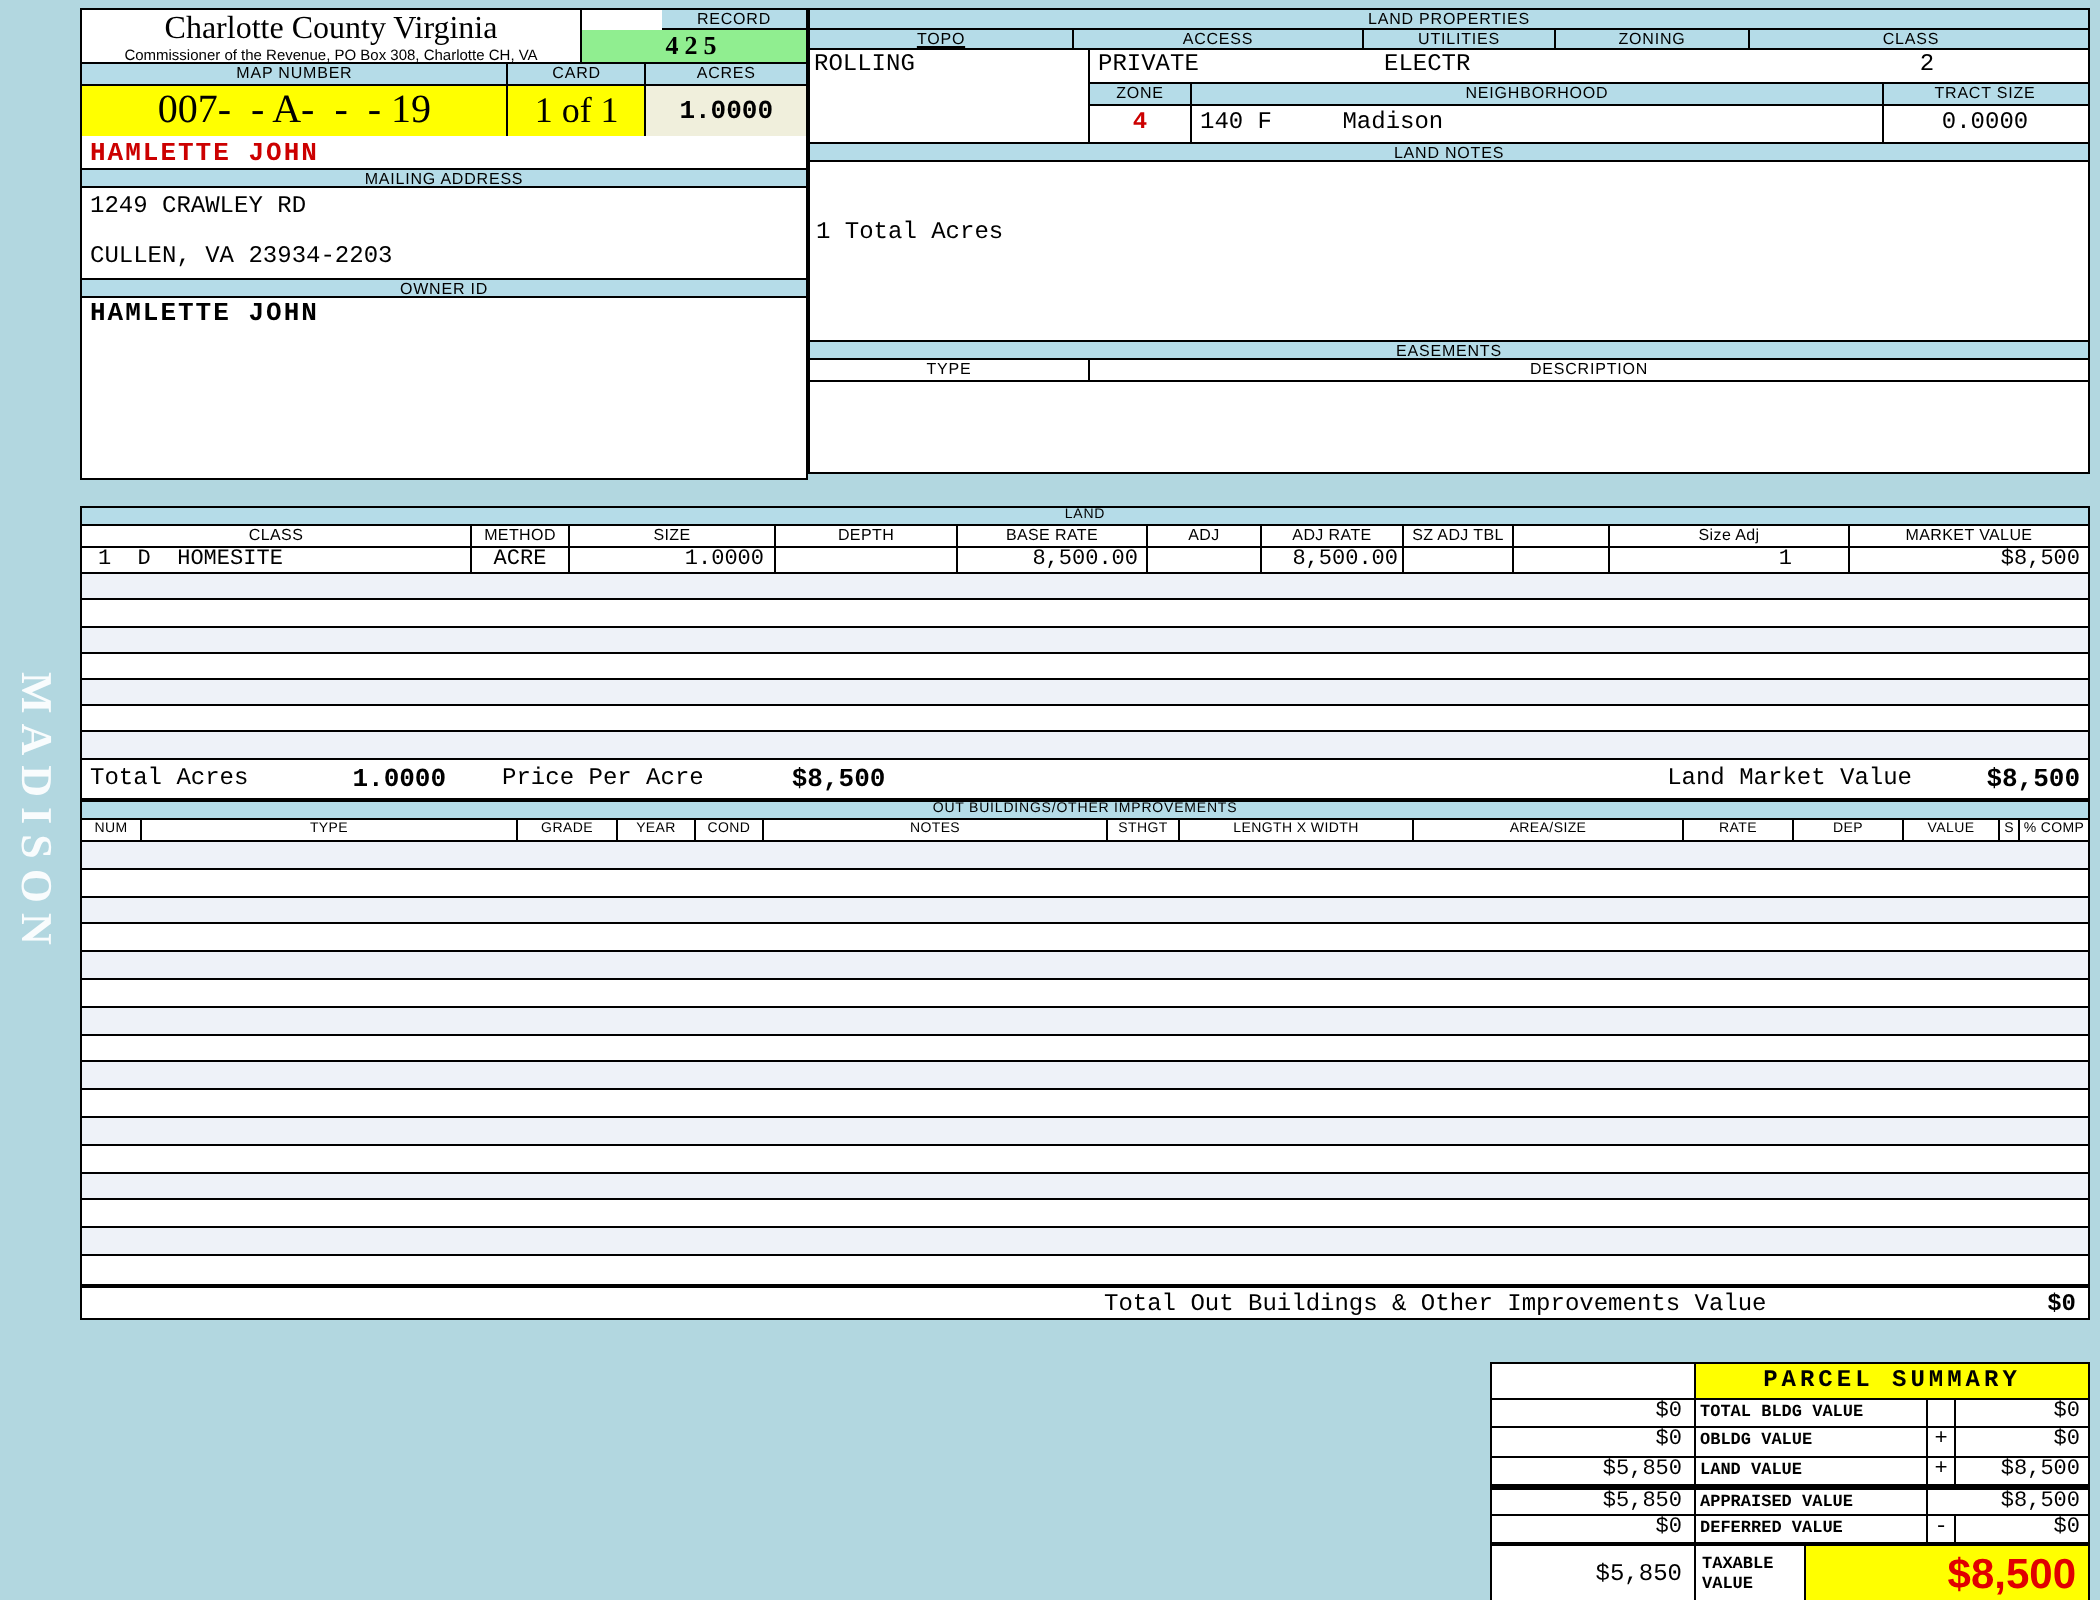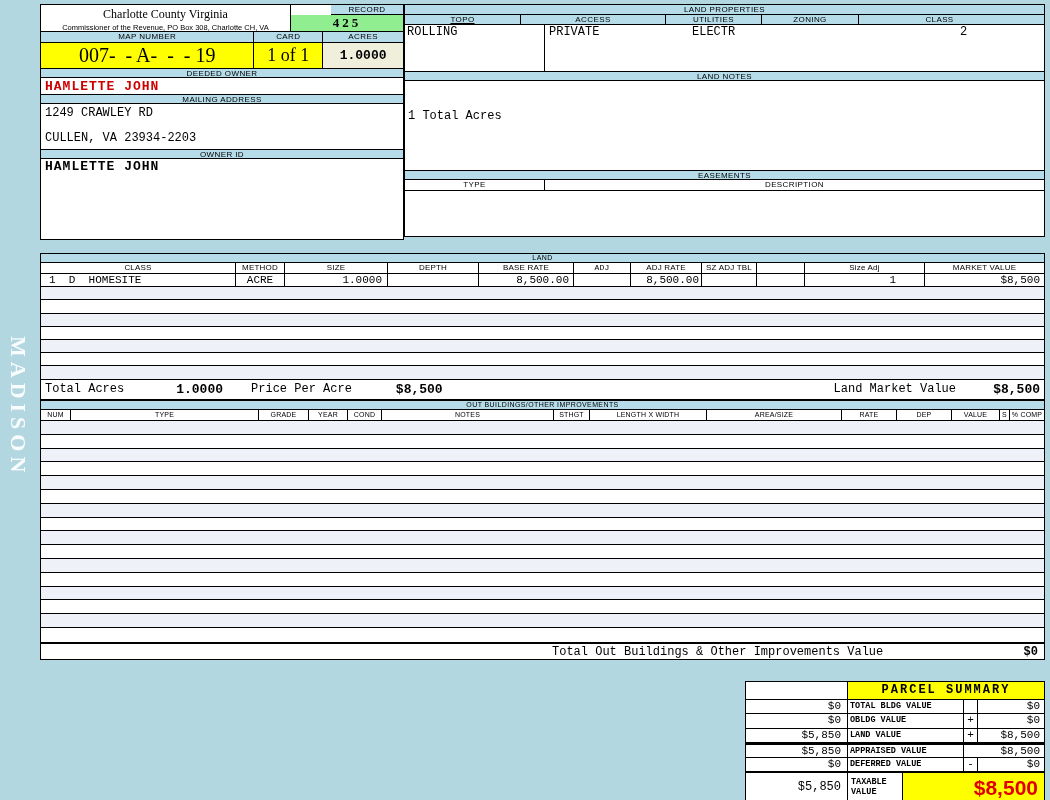--- a/index.html
+++ b/index.html
@@ -27,21 +27,21 @@
     font-family:"Liberation Serif",serif; font-weight:bold;
     font-size:22px; letter-spacing:5px;
     color:rgba(255,255,255,.92);
   }
 
   
   .owner-box { position:absolute; left:40px; top:4px; width:364px; height:236px;
     background:#fff; border:1px solid #000; display:flex; flex-direction:column; }
   .ob-row1 { display:flex; height:26px; }
   .title-cell { width:249px; text-align:center; padding-top:1px; }
-  .county-title { font-family:"Liberation Serif",serif; font-size:12px; line-height:17px; }
+  .county-title { font-family:"Liberation Serif",serif; font-size:16px; line-height:17px; }
   .county-sub { font-size:7.5px; white-space:nowrap; }
   .record-cell { width:113px; border-left:1px solid #000; display:flex; flex-direction:column; }
   .record-hdr { height:10px; background:#b5dce8; font-size:8px; text-align:center; line-height:10px; border-bottom:1px solid #000; letter-spacing:.4px;margin-left:40px;}
   .record-val { flex:1; background:#90ee90; font-family:"Liberation Serif",serif; font-weight:bold;
     font-size:13px; letter-spacing:3px; text-align:center; line-height:15px; }
   .map-hdr-row { display:flex; height:12px; border-top:1px solid #000; border-bottom:1px solid #000; background:#b5dce8; }
   .map-hdr-row > div { font-size:8px; letter-spacing:.4px; text-align:center; line-height:10px; border-right:1px solid #000; }
   .map-hdr-row > div:last-child { border-right:none; }
   .mh1 { width:214px; } .mh2 { width:69px; } .mh3 { width:80px; }
   .map-val-row { display:flex; height:25px; }
@@ -59,21 +59,21 @@
     font-size:13px; letter-spacing:1px; padding:0 4px; }
   .empty-fill { flex:1; }
 
   
   .lp-box { position:absolute; left:404px; top:4px; width:641px; height:233px;
     background:#fff; border:1px solid #000; display:flex; flex-direction:column; }
   .lp-box .bar:first-child { border-top:none; }
   .lp-hdr-row { display:flex; height:10px; background:#b5dce8; border-bottom:1px solid #000; }
   .lp-hdr-row > div { font-size:8px; letter-spacing:.4px; text-align:center; line-height:9px; border-right:1px solid #000; }
   .lp-hdr-row > div:last-child { border-right:none; }
-  .lph1 { width:116px;text-decoration:underline; } .lph2 { width:145px; } .lph3 { width:96px; } .lph4 { width:97px; } .lph5 { width:161px; }
+  .lph1 { width:132px;text-decoration:underline; } .lph2 { width:145px; } .lph3 { width:96px; } .lph4 { width:97px; } .lph5 { width:161px; }
   .lp-val-row { display:flex; height:16px; font-family:"Liberation Mono",monospace; font-size:12px; }
   .lpv1 { width:140px; padding-left:2px; border-right:1px solid #000; }
   .lpv2 { width:145px; padding-left:4px; } .lpv3 { width:96px; padding-left:2px; }
   .lpv4 { width:97px; } .lpv5 { width:161px; text-align:center; }
   .zone-area { display:flex; height:30px; }
   .zone-spacer { width:140px; border-right:1px solid #000; }
   .zone-table { flex:1; display:flex; flex-direction:column; }
   .zt-hdr { display:flex; height:12px; background:#b5dce8; border-top:1px solid #000; border-bottom:1px solid #000; }
   .zt-hdr > div { font-size:8px; letter-spacing:.4px; text-align:center; line-height:10px; border-right:1px solid #000; }
   .zt-hdr > div:last-child { border-right:none; }
@@ -93,21 +93,21 @@
   
   .land-table { position:absolute; left:40px; top:253px; width:1005px;
     background:#fff; border:1px solid #000; }
   .tbar { background:#b5dce8; font-size:7px; letter-spacing:.4px; text-align:center;
     line-height:8px; height:9px; border-bottom:1px solid #000; }
   .lt-hdr { display:flex; height:11px; border-bottom:1px solid #000; }
   .lt-hdr > div { font-size:8px; letter-spacing:.2px; text-align:center; line-height:10px;
     border-right:1px solid #000; overflow:hidden; white-space:nowrap; }
   .lt-hdr > div:last-child { border-right:none; }
   .ltc1{width:195px;} .ltc2{width:49px;} .ltc3{width:103px;} .ltc4{width:91px;}
-  .ltc5{width:95px;} .ltc6{width:57px;font-family:Liberation Mono, monospace;} .ltc7{width:71px;} .ltc8{width:55px;}
+  .ltc5{width:95px;} .ltc6{width:57px;} .ltc7{width:71px;} .ltc8{width:55px;}
   .ltc9{width:48px;} .ltc10{width:120px;} .ltc11{width:119px;}
   .lt-data { display:flex; height:13.2px; border-bottom:1px solid #000;
     font-family:"Liberation Mono",monospace; font-size:11px; line-height:12px; }
   .lt-data > div { border-right:1px solid #000; overflow:hidden; }
   .lt-data > div:last-child { border-right:none; }
   .lt-data .ltc1 { padding-left:8px; white-space:pre; }
   .lt-data .ltc2 { text-align:center; }
   .lt-data .ltc3 { text-align:right; padding-right:5px; }
   .lt-data .ltc5 { text-align:right; padding-right:4px; }
   .lt-data .ltc7 { text-align:right; padding-right:2px; }
@@ -186,21 +186,20 @@
   <div class="map-hdr-row">
     <div class="mh1">MAP NUMBER</div>
     <div class="mh2">CARD</div>
     <div class="mh3">ACRES</div>
   </div>
   <div class="map-val-row">
     <div class="mv1">007-  - A-  -  - 19</div>
     <div class="mv2">1 of 1</div>
     <div class="mv3">1.0000</div>
   </div>
-  <div class="bar">DEEDED OWNER</div>
   <div class="deeded-val">HAMLETTE JOHN</div>
   <div class="bar">MAILING ADDRESS</div>
   <div class="mail-val">
     <div>1249 CRAWLEY RD</div>
     <div>CULLEN, VA 23934-2203</div>
   </div>
   <div class="bar">OWNER ID</div>
   <div class="owner-val">HAMLETTE JOHN</div>
   <div class="empty-fill"></div>
 </section>
@@ -216,20 +215,35 @@
   </div>
   <div class="lp-val-row">
     <div class="lpv1">ROLLING</div>
     <div class="lpv2">PRIVATE</div>
     <div class="lpv3">ELECTR</div>
     <div class="lpv4"></div>
     <div class="lpv5">2</div>
   </div>
   <div class="zone-area">
     <div class="zone-spacer"></div>
+    <div class="zone-table">
+      <div class="zt-hdr">
+        <div class="zth1">ZONE</div>
+        <div class="zth2">NEIGHBORHOOD</div>
+        <div class="zth3">TRACT SIZE</div>
+      </div>
+      <div class="zt-val">
+        <div class="ztv-zone">4</div>
+        <div class="ztv-neigh">
+          <span class="code">140 F</span>
+          <span class="nbh">Madison</span>
+        </div>
+        <div class="ztv-tract">0.0000</div>
+      </div>
+    </div>
   </div>
   <div class="bar">LAND NOTES</div>
   <div class="notes-body">1 Total Acres</div>
   <div class="bar">EASEMENTS</div>
   <div class="eas-hdr">
     <div class="eas-type">TYPE</div>
     <div class="eas-desc">DESCRIPTION</div>
   </div>
   <div class="eas-body"></div>
 </section>

